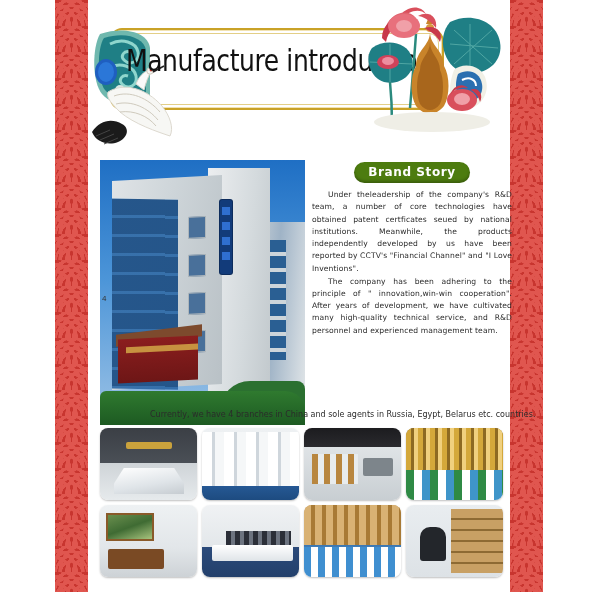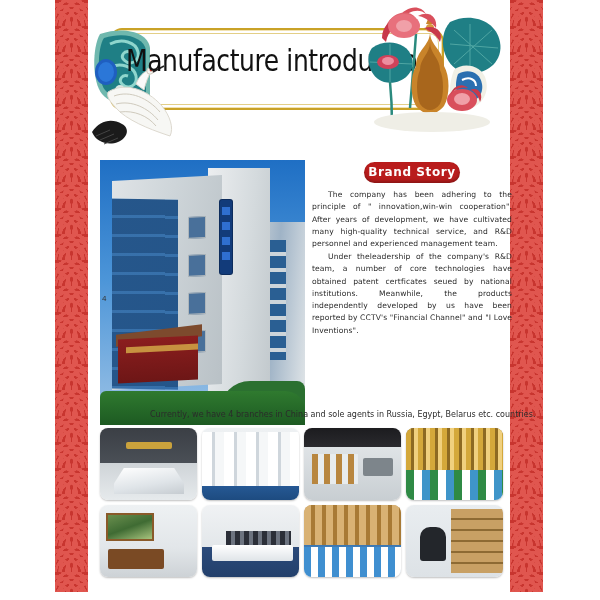--- a/index.html
+++ b/index.html
@@ -112,22 +112,22 @@
     border-radius:6px 20px 0 0;
   }
   .b-hedge2{position:absolute;left:120px;right:0;bottom:0;height:44px;background:#2b7030;border-radius:30px 8px 0 0;}
   .b-num{
     position:absolute;left:2px;top:134px;color:#333;font-size:8px;font-family:"Liberation Sans",sans-serif;
   }
 
   
   .story{position:absolute;left:312px;top:162px;width:200px;}
   .badge{
-    display:block;margin:0 auto 6px auto;width:96px;height:21px;
-    background:#b91c1c;border-radius:11px;
+    display:block;margin:0 auto 6px auto;width:116px;height:21px;
+    background:#4d7c0f;border-radius:11px;
     color:#fff;font-size:12px;font-weight:bold;letter-spacing:.6px;
     text-align:center;line-height:21px;
     font-family:"DejaVu Sans",sans-serif;
     box-shadow:inset 0 -2px 3px rgba(0,0,0,.25);
   }
   .para{
     font-family:"DejaVu Sans",sans-serif;
     font-size:7.6px;line-height:12.3px;color:#2b2b2b;
     text-align:justify;text-indent:16px;margin:0 0 0.5px 0;
     letter-spacing:.1px;
@@ -298,22 +298,22 @@
         <i></i>
         <i></i>
     </div>
     <div class="b-hedge2"></div>
     <div class="b-hedge"></div>
     <div class="b-num">4</div>
   </div>
 
   <div class="story">
     <div class="badge">Brand  Story</div>
+    <p class="para">Under theleadership of the company's R&amp;D team, a number of core technologies have obtained patent certficates seued by national institutions. Meanwhile, the products independently developed by us have been reported by CCTV's "Financial Channel" and "I Love Inventions".</p>
     <p class="para">The company has been adhering to the principle of " innovation,win-win cooperation". After years of development, we have cultivated many high-quality technical service, and R&amp;D personnel and experienced management team.</p>
-    <p class="para">Under theleadership of the company's R&amp;D team, a number of core technologies have obtained patent certficates seued by national institutions. Meanwhile, the products independently developed by us have been reported by CCTV's "Financial Channel" and "I Love Inventions".</p>
   </div>
 
   <div class="caption">Currently, we have 4 branches in China and sole agents in Russia, Egypt, Belarus etc. countries.</div>
 
   <div class="grid">
     <div class="grow">
       <div class="cell c-lobby">
           <i></i>
         </div>
       <div class="cell c-hall">

